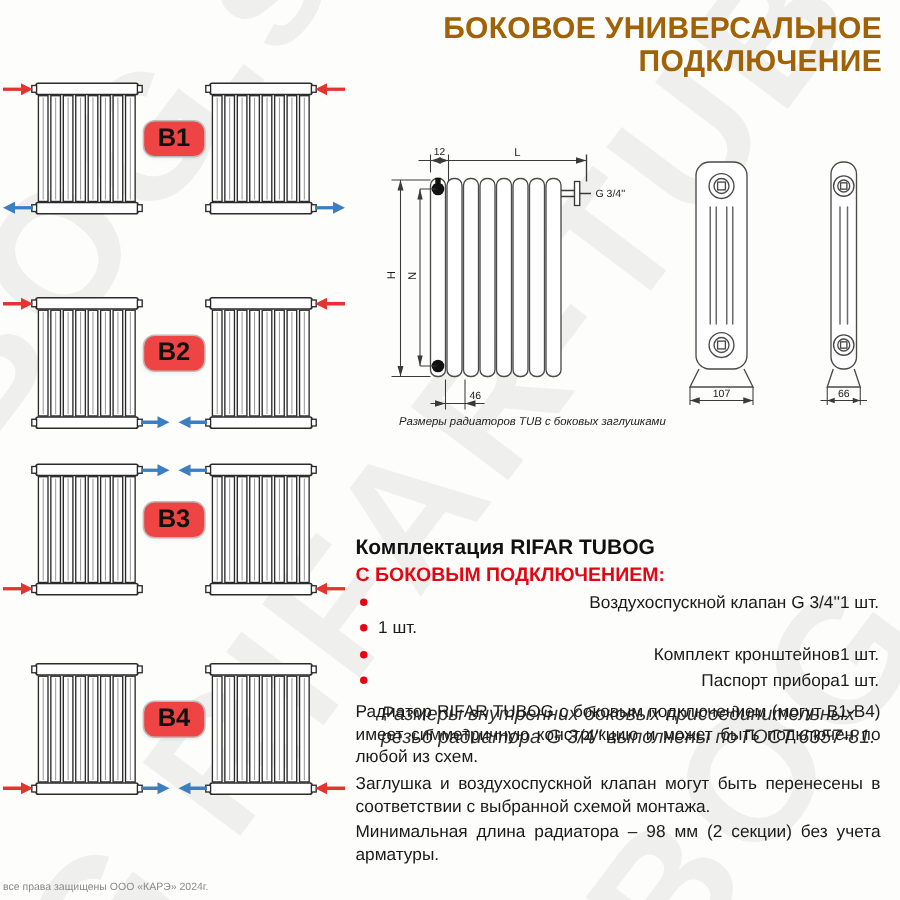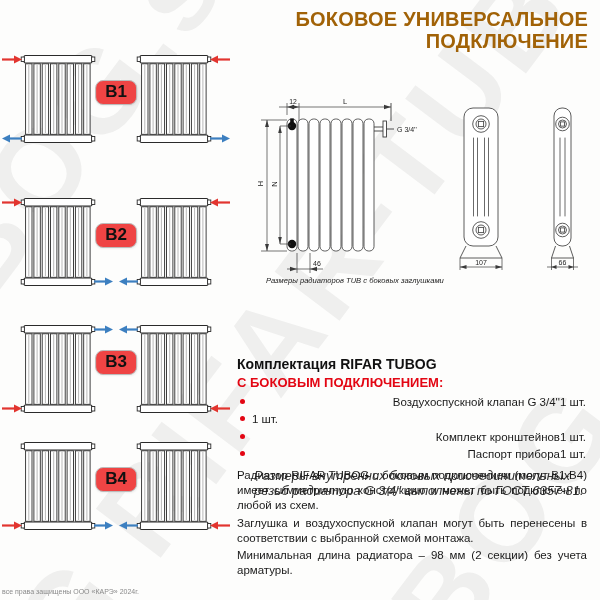--- a/index.html
+++ b/index.html
@@ -122,21 +122,21 @@
       <g stroke="#3c7fc0" fill="#3c7fc0" stroke-width="2.2">
         <line x1="94" y1="92.5" x2="107" y2="92.5"></line>
           <polygon points="113,92.5 105,88.5 105,96.5" stroke="none"></polygon>
         <line x1="138" y1="92.5" x2="125" y2="92.5"></line>
           <polygon points="119,92.5 127,88.5 127,96.5" stroke="none"></polygon>
       </g>
     </svg>
     <div class="badge">B2</div>
   </div>
 
-  <div class="layer srow" style="top:316px">
+  <div class="layer srow" style="top:300px">
     <svg width="232" height="106">
       <use href="#rad" x="24" y="7"></use>
         <use href="#rad" x="140" y="7"></use>
       <g stroke="#3c7fc0" fill="#3c7fc0" stroke-width="2.2">
         <line x1="94" y1="13.5" x2="107" y2="13.5"></line>
           <polygon points="113,13.5 105,9.5 105,17.5" stroke="none"></polygon>
         <line x1="138" y1="13.5" x2="125" y2="13.5"></line>
           <polygon points="119,13.5 127,9.5 127,17.5" stroke="none"></polygon>
       </g>
       <g stroke="#e2352f" fill="#e2352f" stroke-width="2.2">

